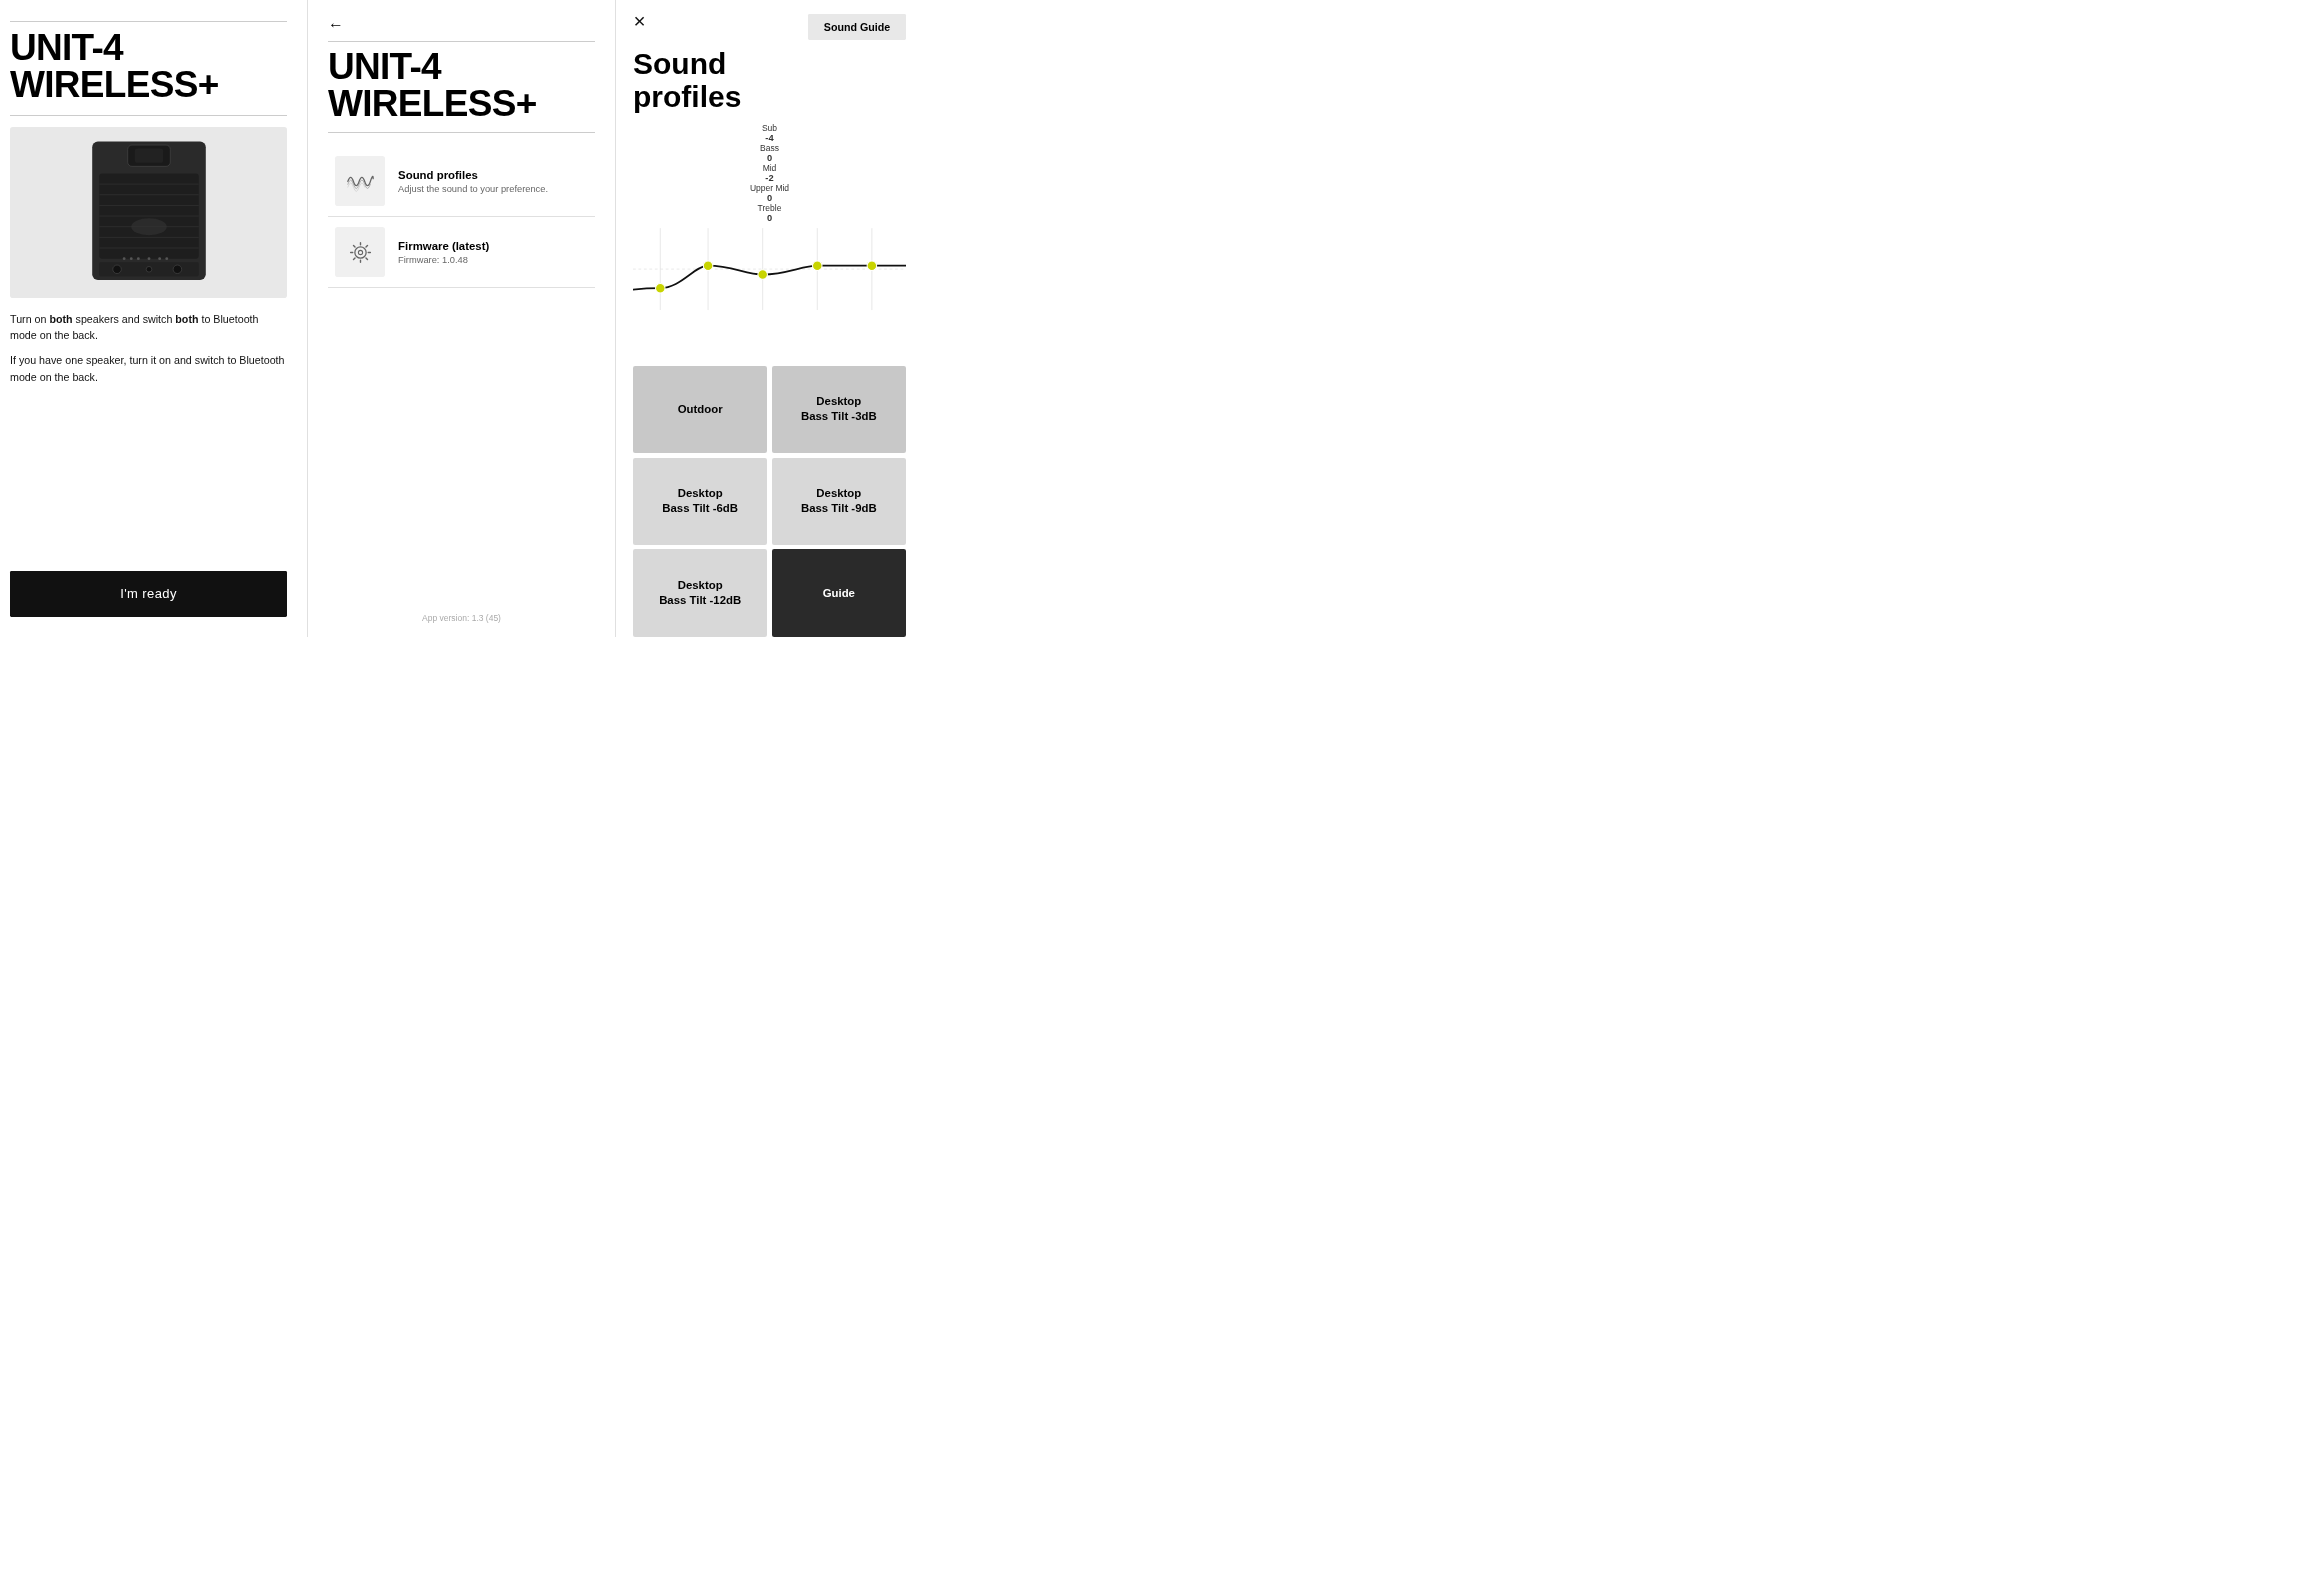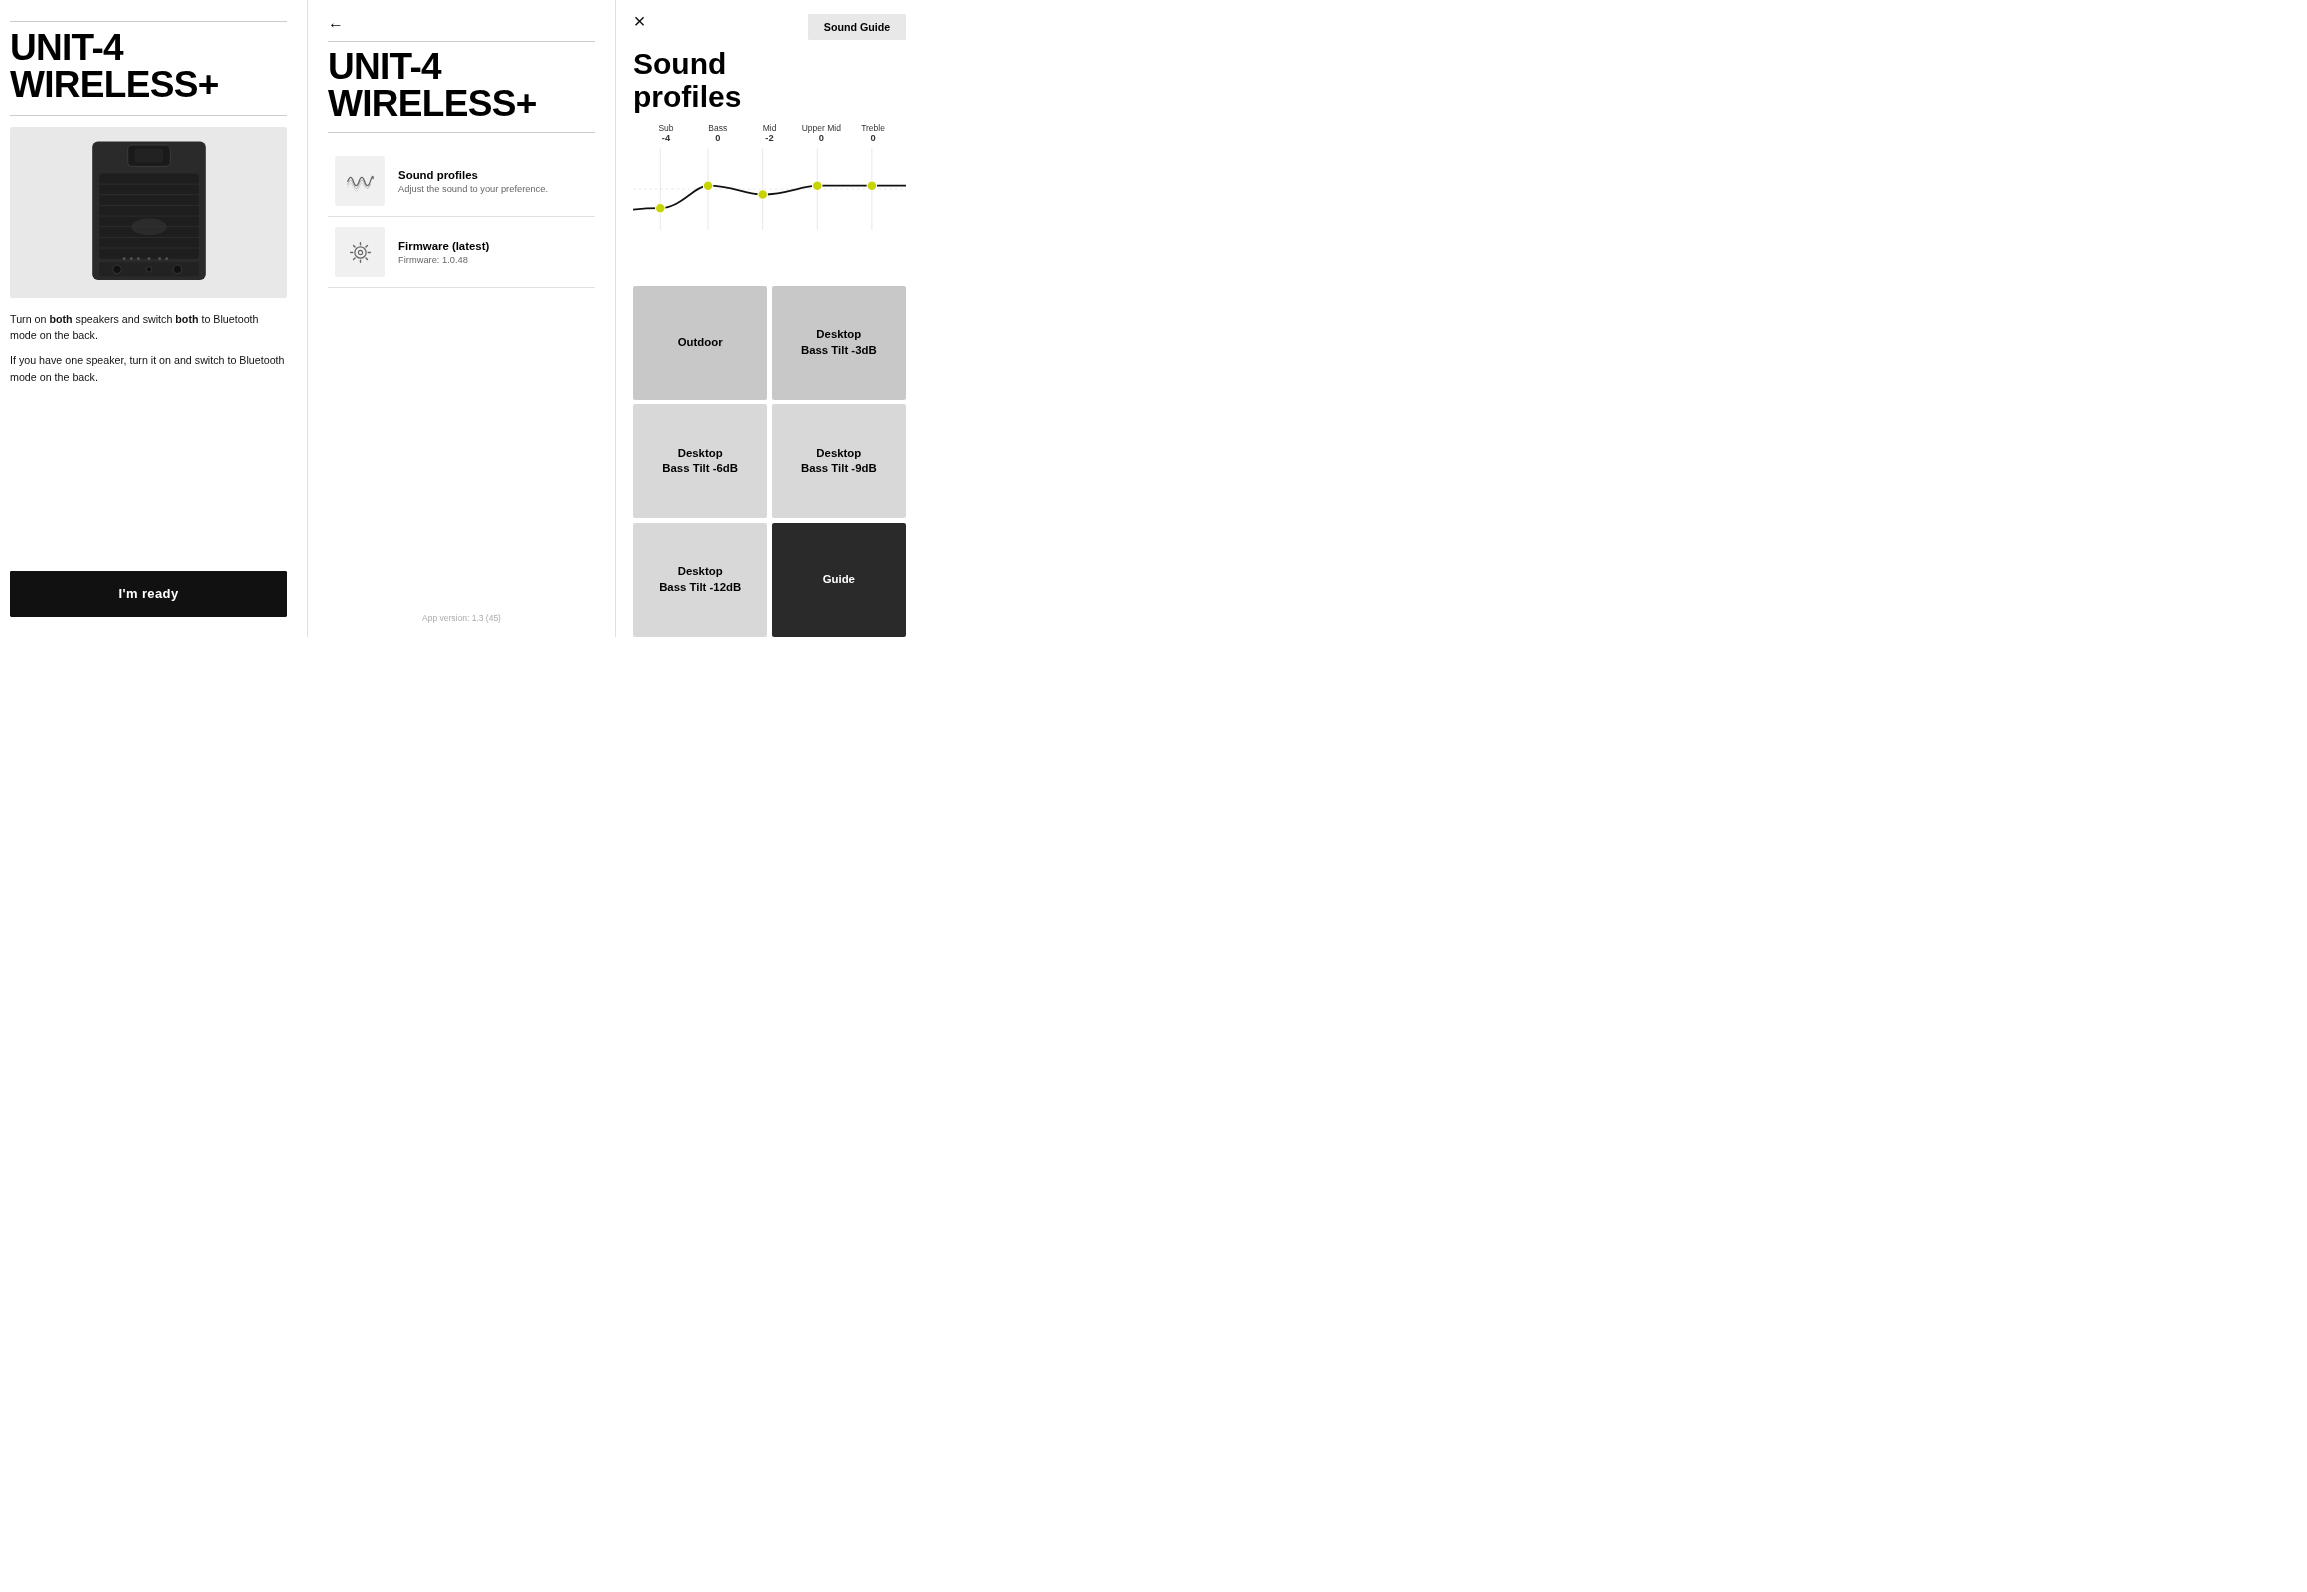--- a/index.html
+++ b/index.html
@@ -74,21 +74,21 @@
     .instructions .bold { font-weight: 900; }
 
     .ready-button {
       margin-top: auto;
       width: 100%;
       background: #111;
       color: #fff;
       border: none;
       padding: 15.7px;
       font-size: 13px;
-      font-weight: 700;
+      font-weight: 400;
       letter-spacing: 0.4px;
       cursor: pointer;
       border-radius: 1.4px;
     }
 
     
     .panel-middle {
       width: 308px;
       min-width: 308px;
       height: 100%;
@@ -215,20 +215,21 @@
       height: 128px;
       position: relative;
       margin-bottom: 11.4px;
     }
 
     .eq-labels {
       display: flex;
       justify-content: space-around;
       padding: 0 7.1px;
       margin-bottom: 2.8px;
+      flex-direction: column;
     }
 
     .eq-label {
       text-align: center;
       font-size: 8.5px;
       color: #333;
       flex: 1;
     }
 
     .eq-label .band-name { font-weight: 400; }

